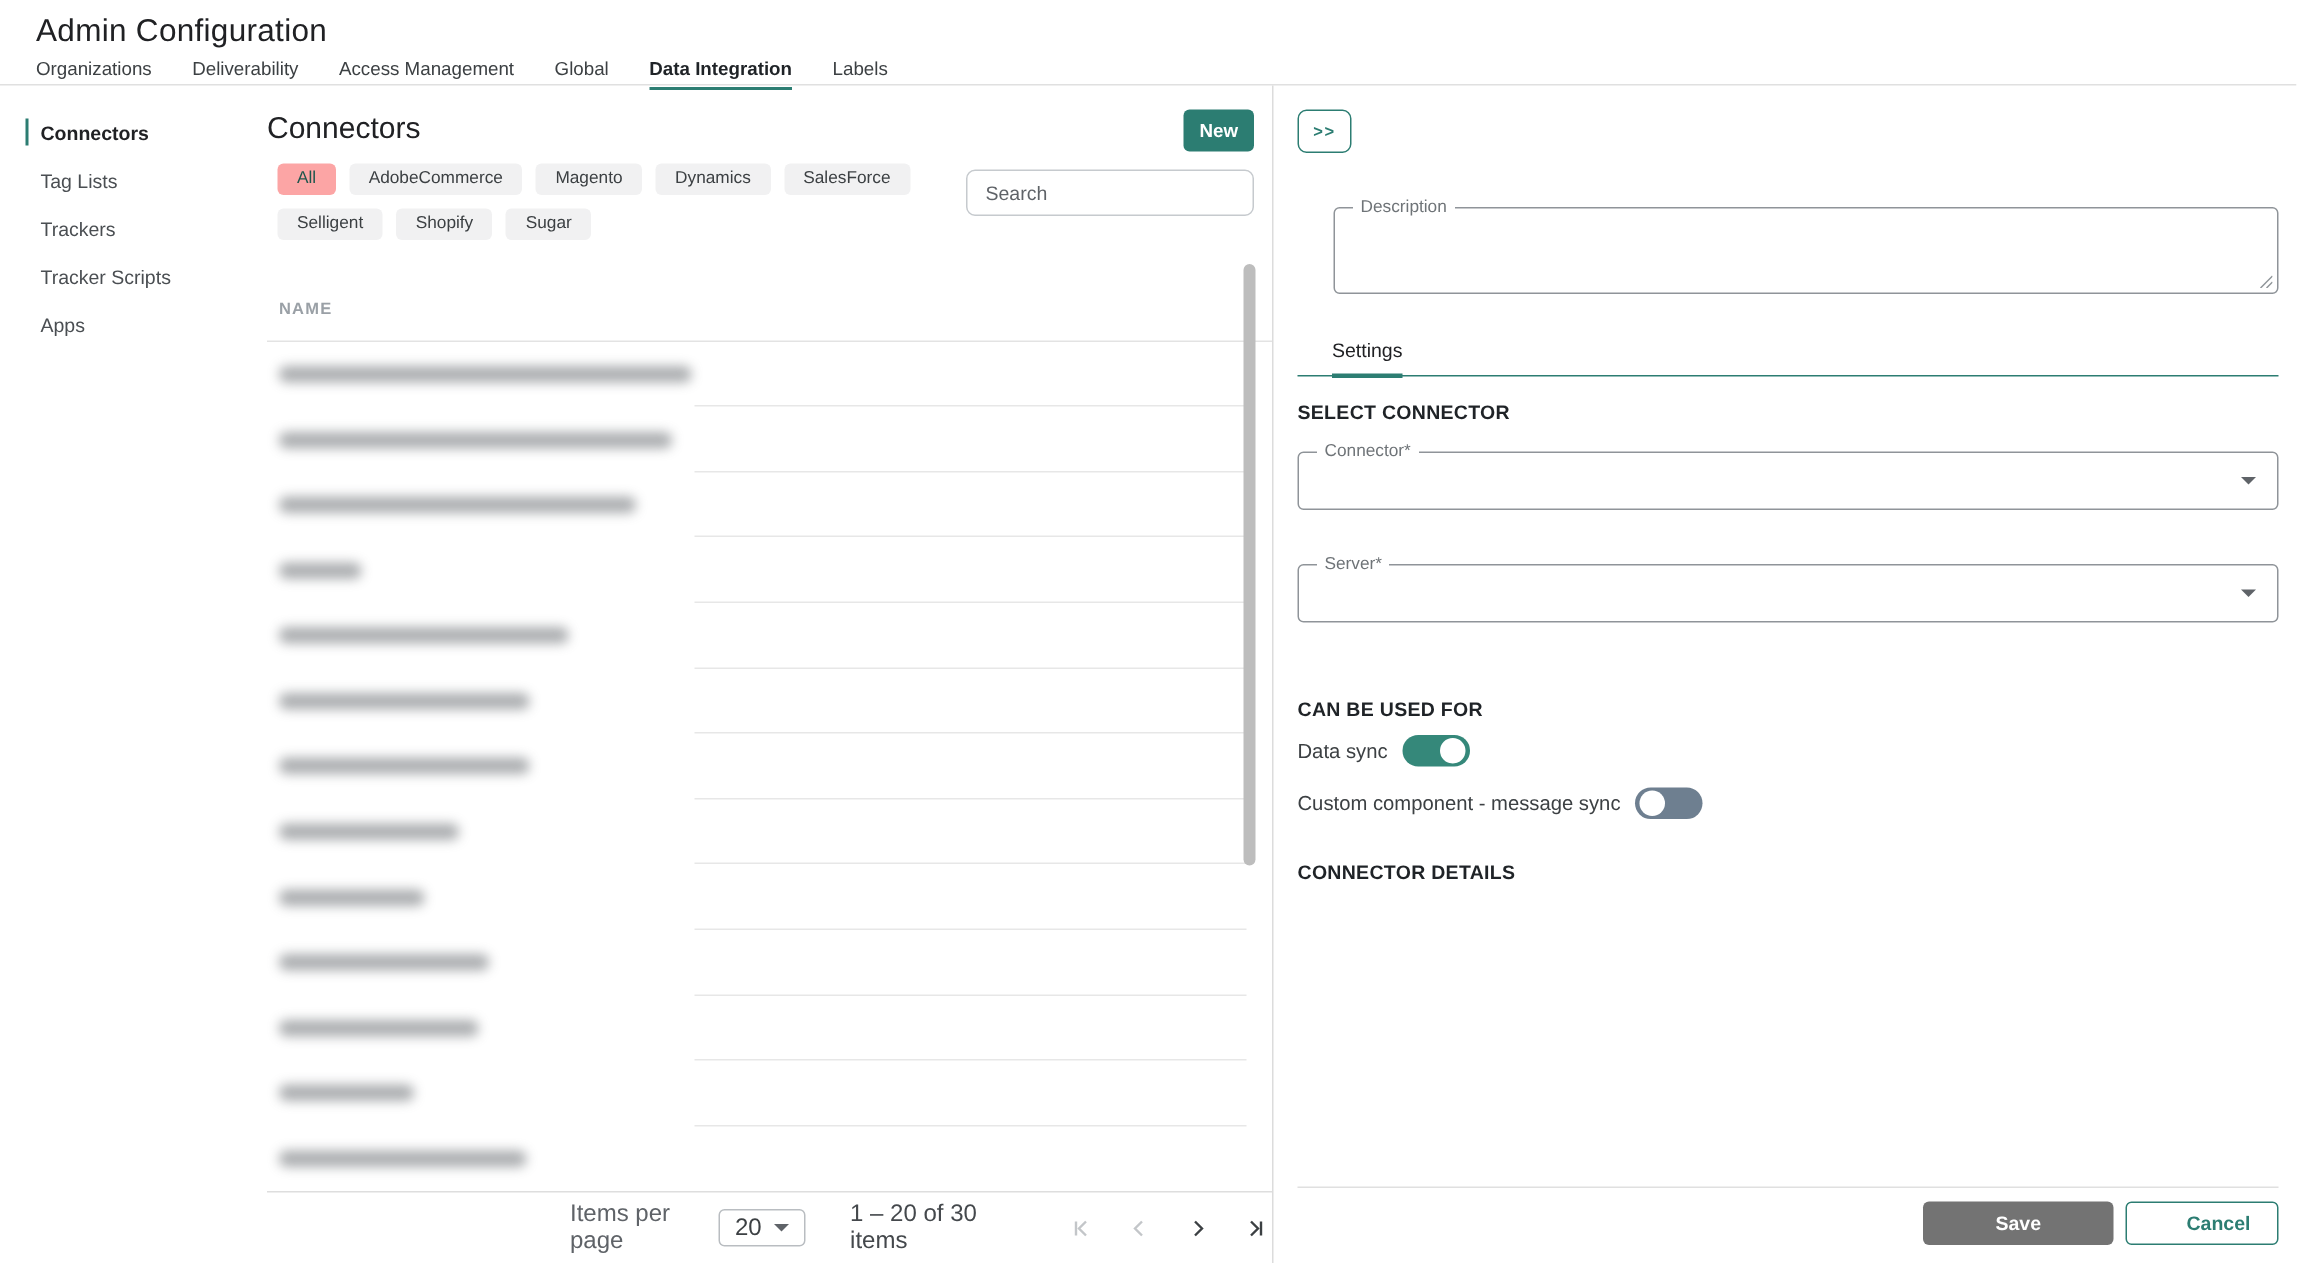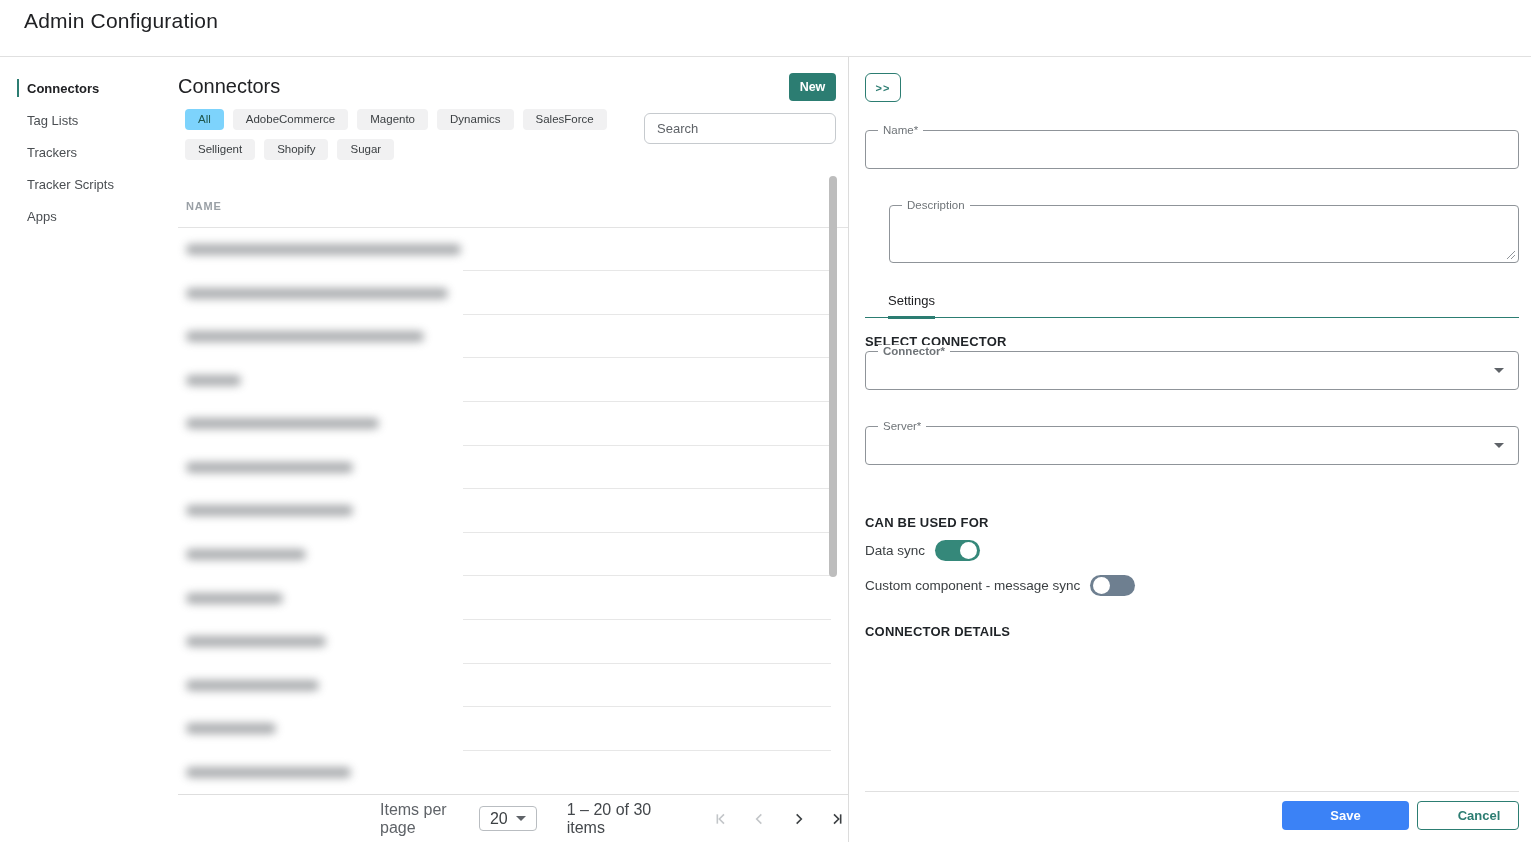--- a/index.html
+++ b/index.html
@@ -27,21 +27,21 @@
   
   .main { width:671px; flex:none; position:relative; display:flex; flex-direction:column; border-right:1px solid #dcdcdc; }
   .main-top { display:flex; align-items:flex-start; justify-content:space-between; padding:16px 12px 0 0; height:58px; }
   .main-title { font-size:20px; color:#202124; font-weight:400; margin-top:2px; }
   .btn-new { background:#2c7d72; color:#fff; border:none; border-radius:4px; font-size:12.5px; font-weight:700;
     width:47px; height:28px; cursor:pointer; font-family:inherit; }
   .filter-search { display:flex; justify-content:space-between; padding-right:12px; min-height:59px; }
   .chips { display:flex; flex-wrap:wrap; gap:9px; width:430px; padding-left:7px; align-content:flex-start; }
   .chip { background:#f1f1f2; color:#3c4043; font-size:11.5px; border-radius:4px; padding:4px 13px; height:21px;
     display:flex; align-items:center; cursor:pointer; white-space:nowrap; }
-  .chip.selected { background:#7dd3fc; color:#1e564c; }
+  .chip.selected { background:#fca5a5; color:#1e564c; }
   .search-box { width:192px; height:31px; border:1px solid #c6cace; border-radius:6px; display:flex; align-items:center;
     padding:0 10px 0 12px; margin-top:4px; }
   .search-box input { border:none; outline:none; flex:1; font-size:13px; color:#a21caf; font-family:inherit; background:transparent; }
   .search-box input::placeholder { color:#5f6368; }
 
   
   .table { margin-top:17px; }
   .thead { height:43px; display:flex; align-items:center; padding-left:8px; border-bottom:1px solid #e3e3e3; }
   .th { font-size:11px; font-weight:700; color:#9aa0a6; letter-spacing:.8px; }
   .tbody { border-bottom:1px solid #dedede; }
@@ -87,30 +87,38 @@
   .toggle-row { display:flex; align-items:center; gap:10px; margin-top:10px; font-size:13.5px; color:#3c4043; }
   .toggle-row.second { margin-top:14px; }
   .toggle { width:45px; height:21px; border-radius:11px; position:relative; cursor:pointer; flex:none; }
   .toggle.on { background:#35887a; }
   .toggle.off { background:#6e7f90; }
   .knob { width:17px; height:17px; border-radius:50%; background:#fff; position:absolute; top:2px; }
   .toggle.on .knob { right:3px; }
   .toggle.off .knob { left:3px; }
 
   .panel-footer { margin-top:auto; border-top:1px solid #e0e0e0; padding-top:9px; display:flex; justify-content:flex-end; gap:8px; }
-  .btn-save { width:127px; height:29px; background:#3b82f6; color:#fff; border:none; border-radius:4px;
+  .btn-save { width:127px; height:29px; background:#737373; color:#fff; border:none; border-radius:4px;
     font-size:13px; font-weight:700; font-family:inherit; cursor:default; }
   .btn-cancel { width:102px; height:29px; background:#fff; color:#2c7d72; border:1px solid #2c7d72; border-radius:4px;
     font-size:13px; font-weight:700; font-family:inherit; cursor:pointer;padding-left:22px; }
 </style>
 </head>
 <body>
 
 <header class="app-header">
   <div class="app-title">Admin Configuration</div>
+  <nav class="nav-tabs">
+    <div class="nav-tab">Organizations</div>
+    <div class="nav-tab">Deliverability</div>
+    <div class="nav-tab">Access Management</div>
+    <div class="nav-tab">Global</div>
+    <div class="nav-tab active">Data Integration</div>
+    <div class="nav-tab">Labels</div>
+  </nav>
 </header>
 
 <div class="body">
 
   <aside class="sidebar">
     <div class="side-item active">
       <span class="bar"></span>
       <span>Connectors</span>
     </div>
     <div class="side-item">
@@ -238,41 +246,37 @@
         </div>
       </div>
     </div>
   </section>
 
   <section class="panel">
     <div>
       <button class="btn-collapse">&gt;&gt;</button>
     </div>
 
-    <div class="ffield h39" style="margin-top:28px;">
-      <span class="flabel">Name*</span>
-      <input type="text" value="" style="">
-    </div>
 
     <div class="ffield h58" style="margin-top:36px;">
       <span class="flabel">Description</span>
       <textarea style=""></textarea>
       <svg class="resize-grip" width="10" height="10" viewBox="0 0 10 10" stroke="#8f9499" stroke-width="1">
           <line x1="2" y1="10" x2="10" y2="2"></line>
           <line x1="6" y1="10" x2="10" y2="6"></line>
         </svg>
     </div>
 
     <div class="tabs-row">
       <div class="panel-tab">Settings</div>
     </div>
 
     <div class="sec-heading mt16">SELECT CONNECTOR</div>
 
-    <div class="ffield h39 select" style="margin-top:2px;font-weight:bold;">
+    <div class="ffield h39 select" style="margin-top:19px;">
       <span class="flabel">Connector*</span>
       <span class="caret"></span>
     </div>
 
     <div class="ffield h39 select" style="margin-top:36px;padding-left:48px;">
       <span class="flabel">Server*</span>
       <span class="caret"></span>
     </div>
 
     <div class="sec-heading" style="margin-top:50px;">CAN BE USED FOR</div>

